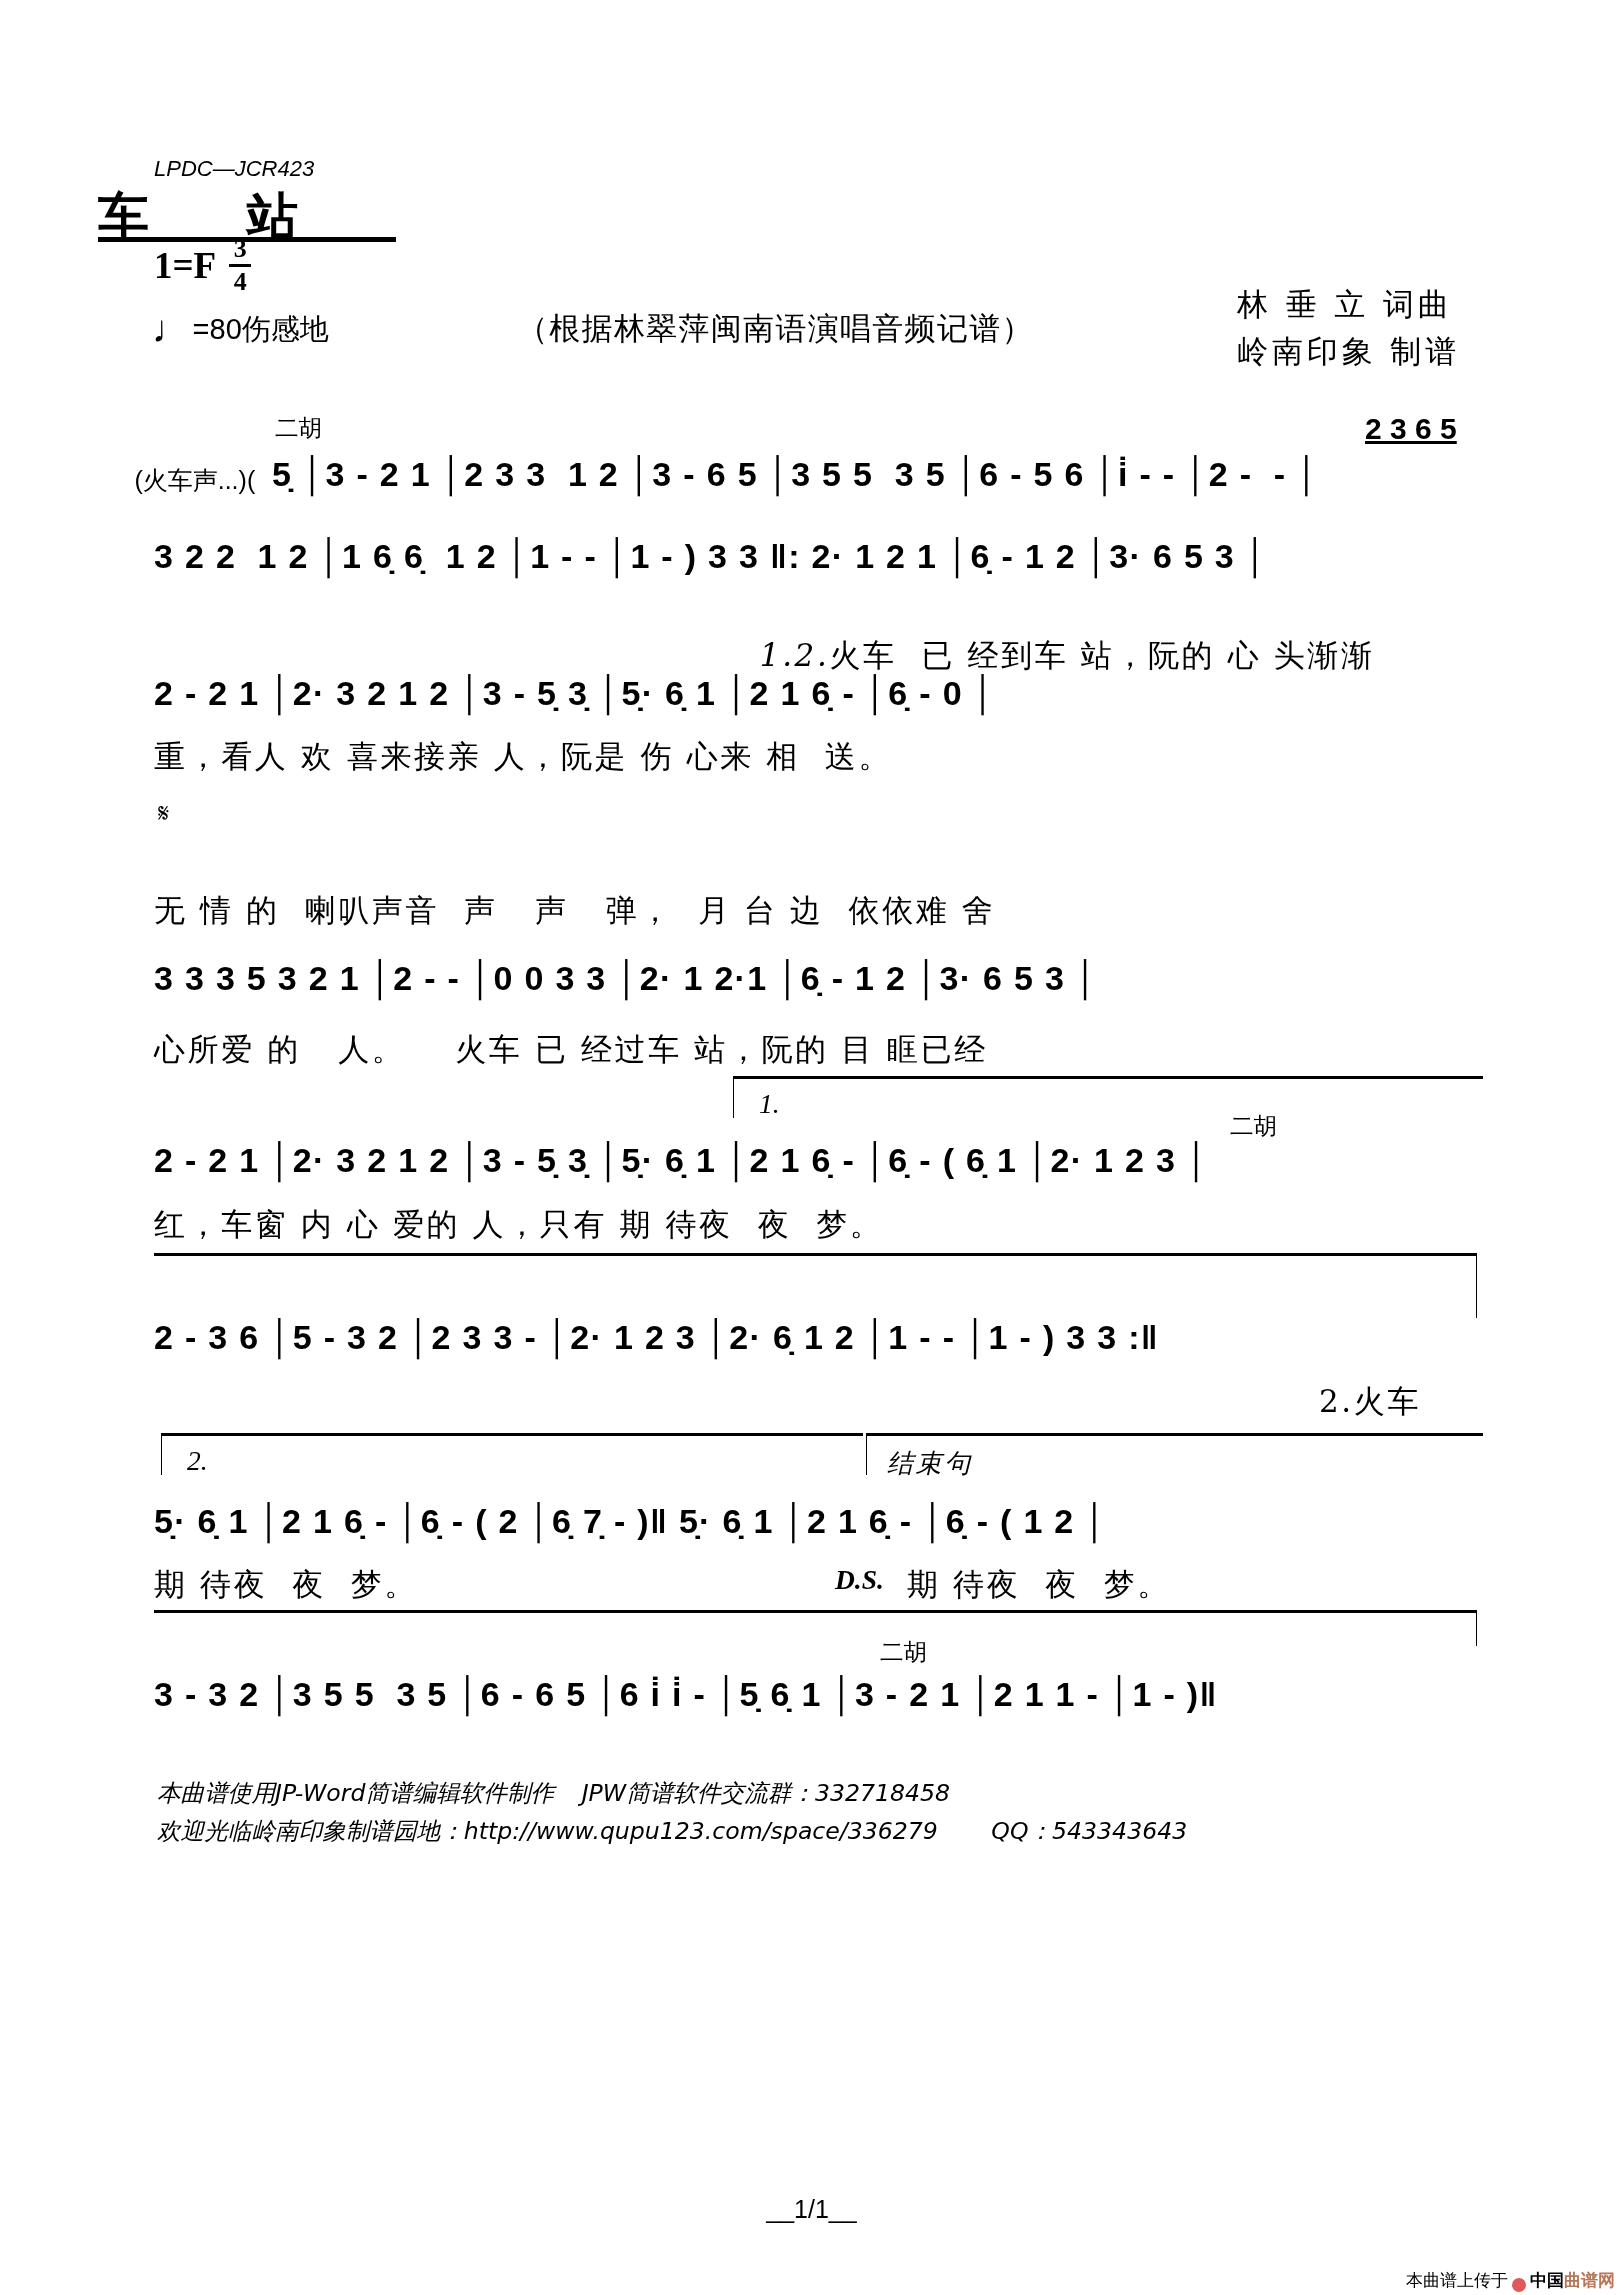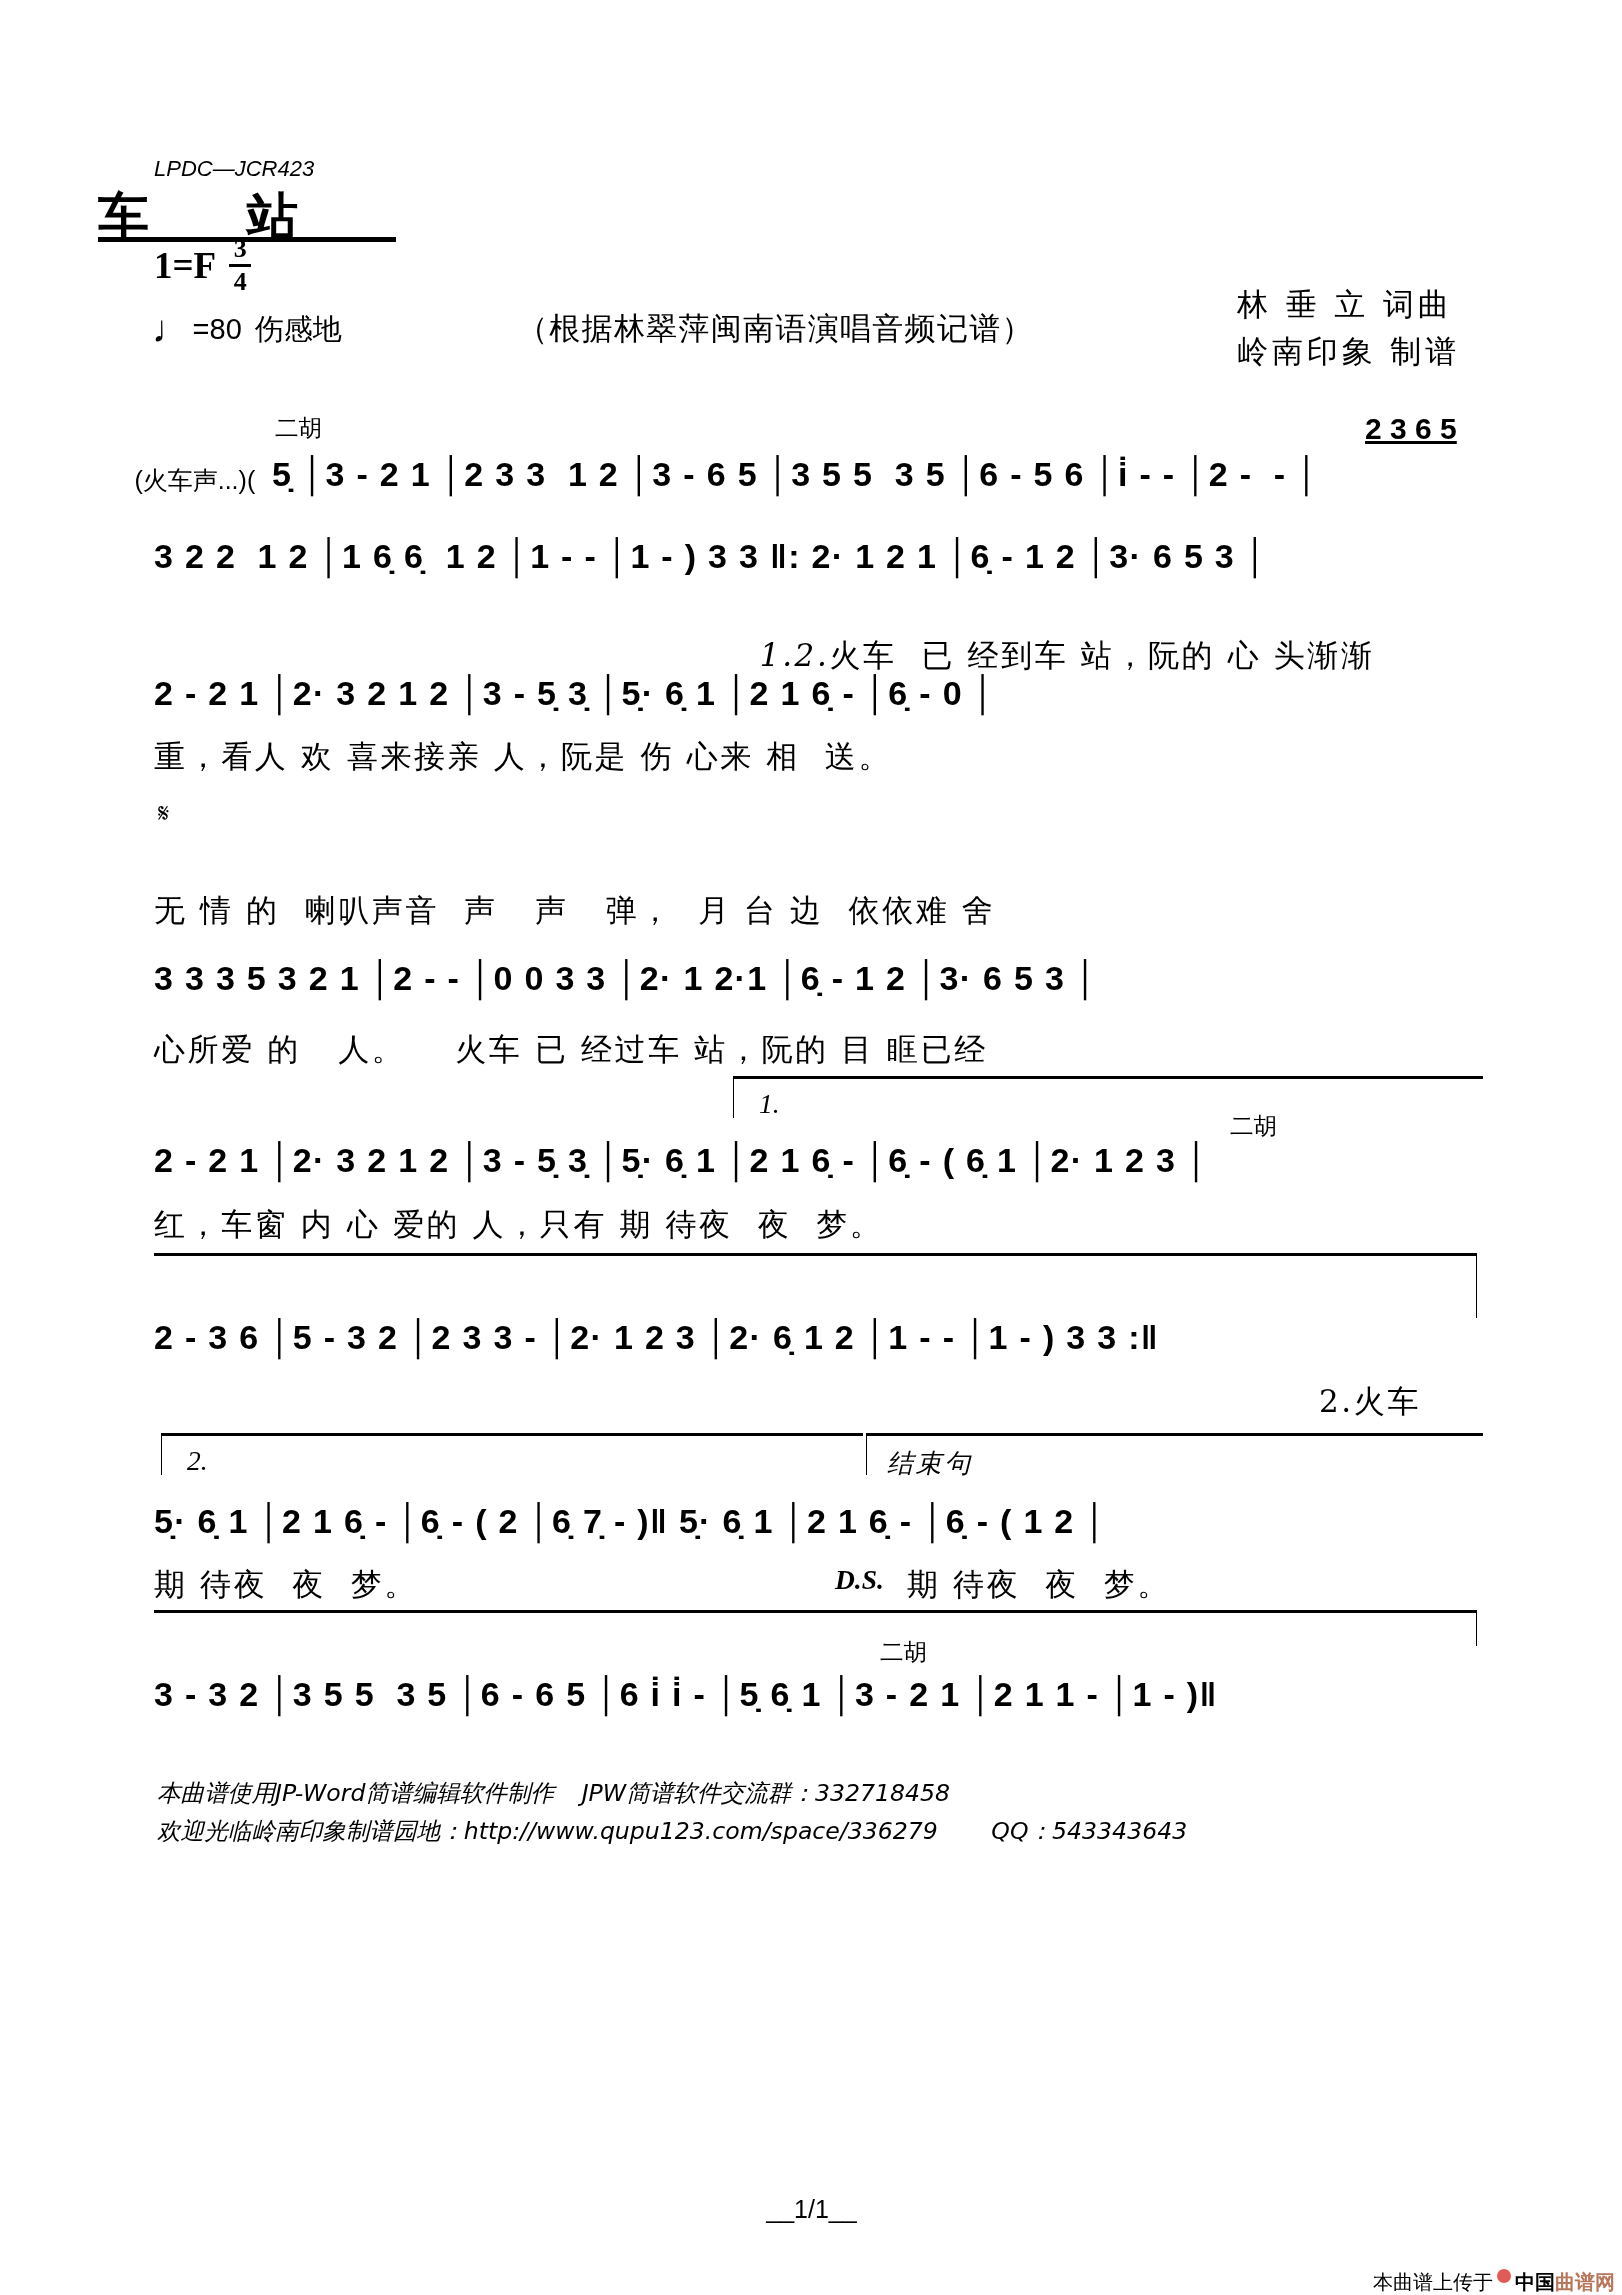--- a/index.html
+++ b/index.html
@@ -21,21 +21,21 @@
   .row { position: absolute; left: 154px; width: 1328px; }
   .notes { font-size: 34px; font-weight: bold; font-family: "Liberation Sans Narrow", "Liberation Sans", sans-serif; white-space: pre; position: absolute; left: 0; letter-spacing: 1.3px; }
   .lyric { position: absolute; left: 0; font-size: 31px; font-family: "DejaVu Serif", serif; white-space: pre; letter-spacing: 2.6px; }
   .anno { position: absolute; font-size: 23.6px; }
   .anno-it { position: absolute; font-size: 27.5px; font-style: italic; font-family: "Liberation Serif", serif; }
   .bracket { position: absolute; border-top: 3.3px solid #000; border-left: 1.3px solid #000; height: 39px; }
   .bracket.right { border-left: none; border-right: 1.3px solid #000; }
 
   .footer { left: 157px; font-size: 23.6px; font-style: italic; font-family: "DejaVu Sans", sans-serif; }
   .pagenum { left: 0; width: 1623px; text-align: center; top: 2195px; font-size: 25px; }
-  .watermark { right: 7.9px; top: 2269px; font-size: 20px; display: flex; align-items: flex-start; font-family: Liberation Serif, serif; }
+  .watermark { right: 7.9px; top: 2269px; font-size: 17px; display: flex; align-items: flex-end; font-family: Liberation Serif, serif; }
   .wm-logo { display: inline-block; width: 14.4px; height: 14.4px; border-radius: 50%; margin: 0 3.9px; }
   .wm-bold { font-weight: bold; }
 </style>
 </head>
 <body>
 
 <div class="abs code">LPDC—JCR423</div>
 <div class="abs title">车站</div>
 
 <div class="abs key">
@@ -43,21 +43,21 @@
   <span class="frac">
     <span>3</span>
     <span class="bar"></span>
     <span>4</span>
   </span>
 </div>
 
 <div class="abs tempo">
   <span class="note-glyph">♩</span>
   <span>=80</span>
-  <span style="margin-left:13px">伤感地</span>
+  <span style="margin-left:0">伤感地</span>
 </div>
 
 <div class="abs subtitle">（根据林翠萍闽南语演唱音频记谱）</div>
 <div class="abs credits">
   <div>林 垂 立 词曲</div>
   <div>岭南印象 制谱</div>
 </div>
 
 <div class="row" style="top:412px;height:92px">
   <span class="anno" style="left:121px;top:0">二胡</span>

